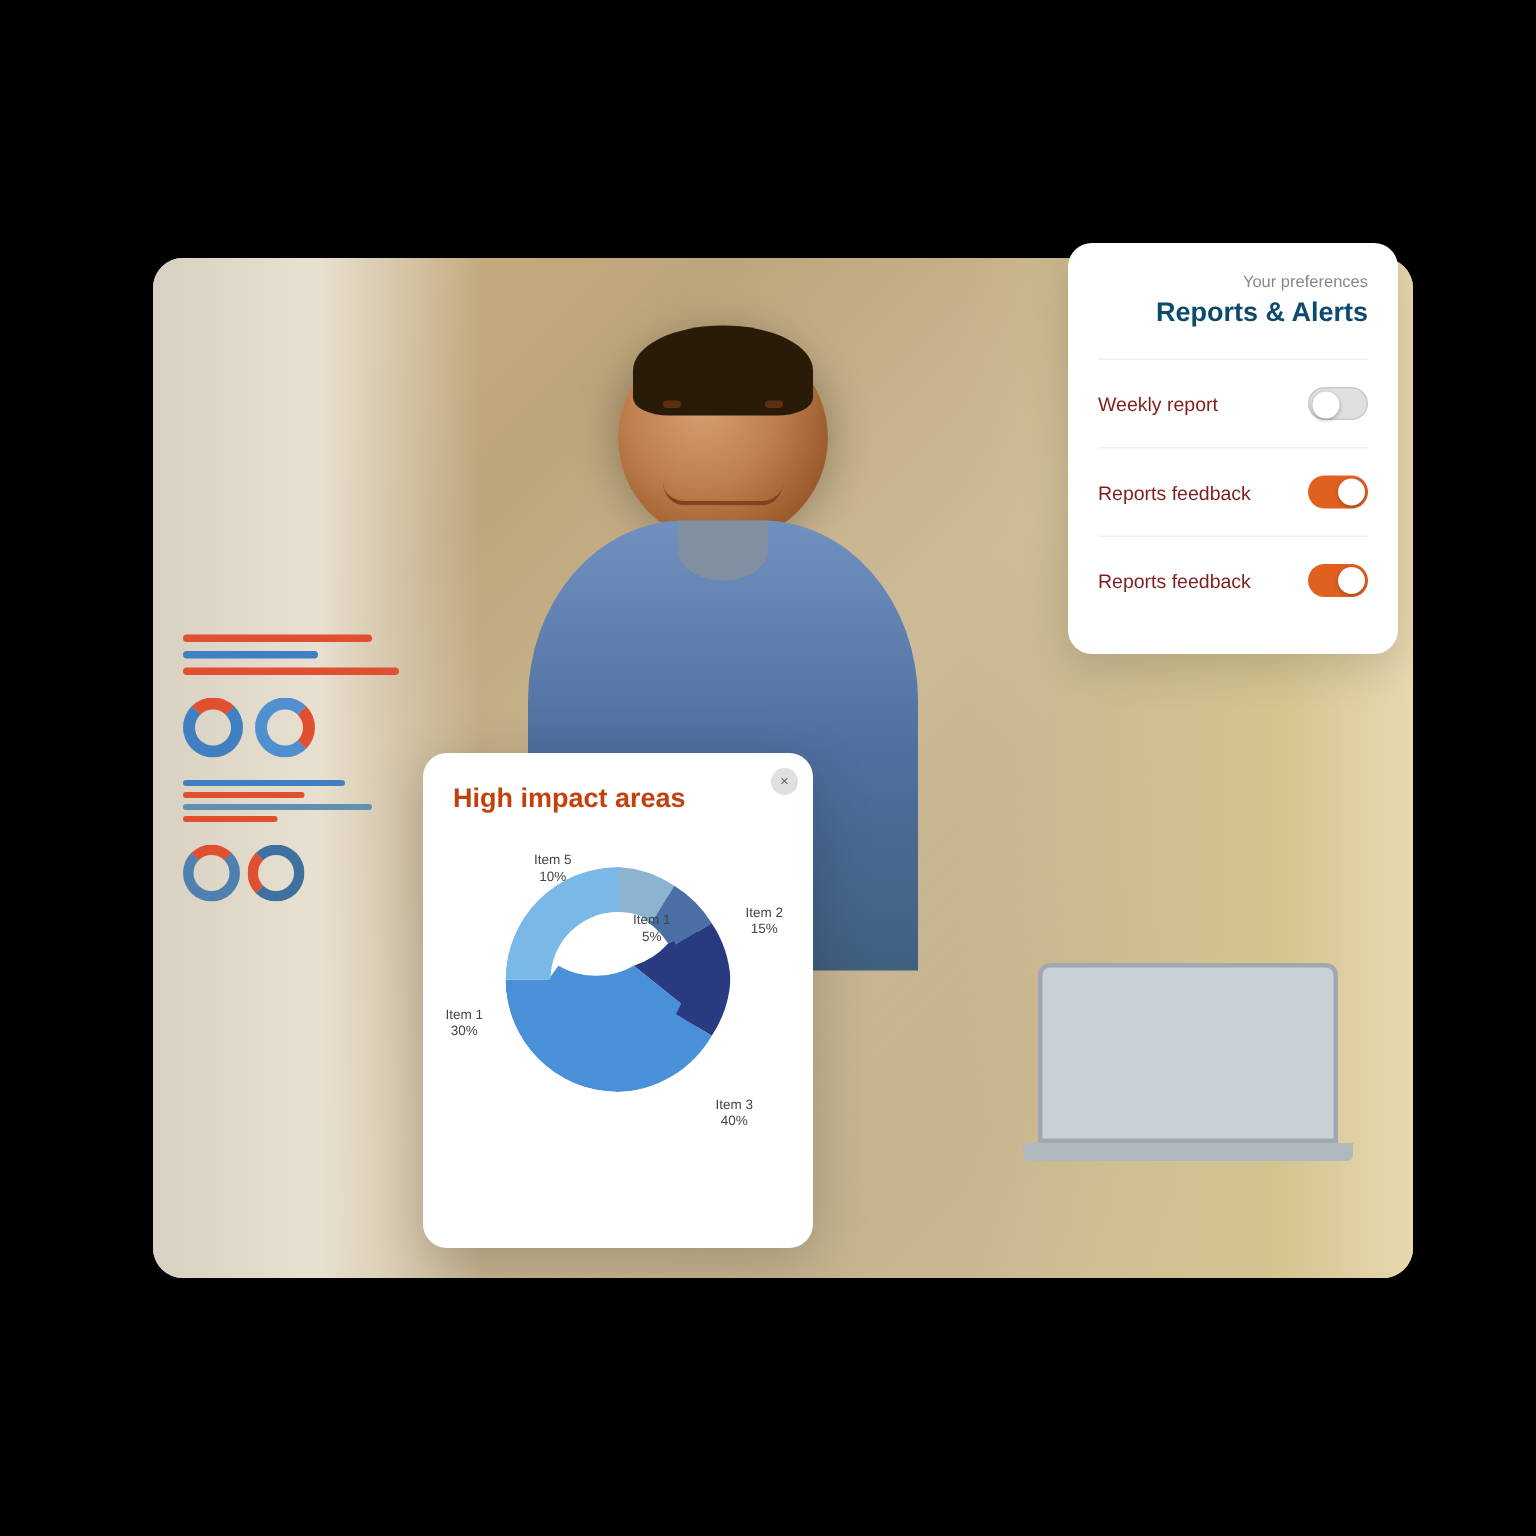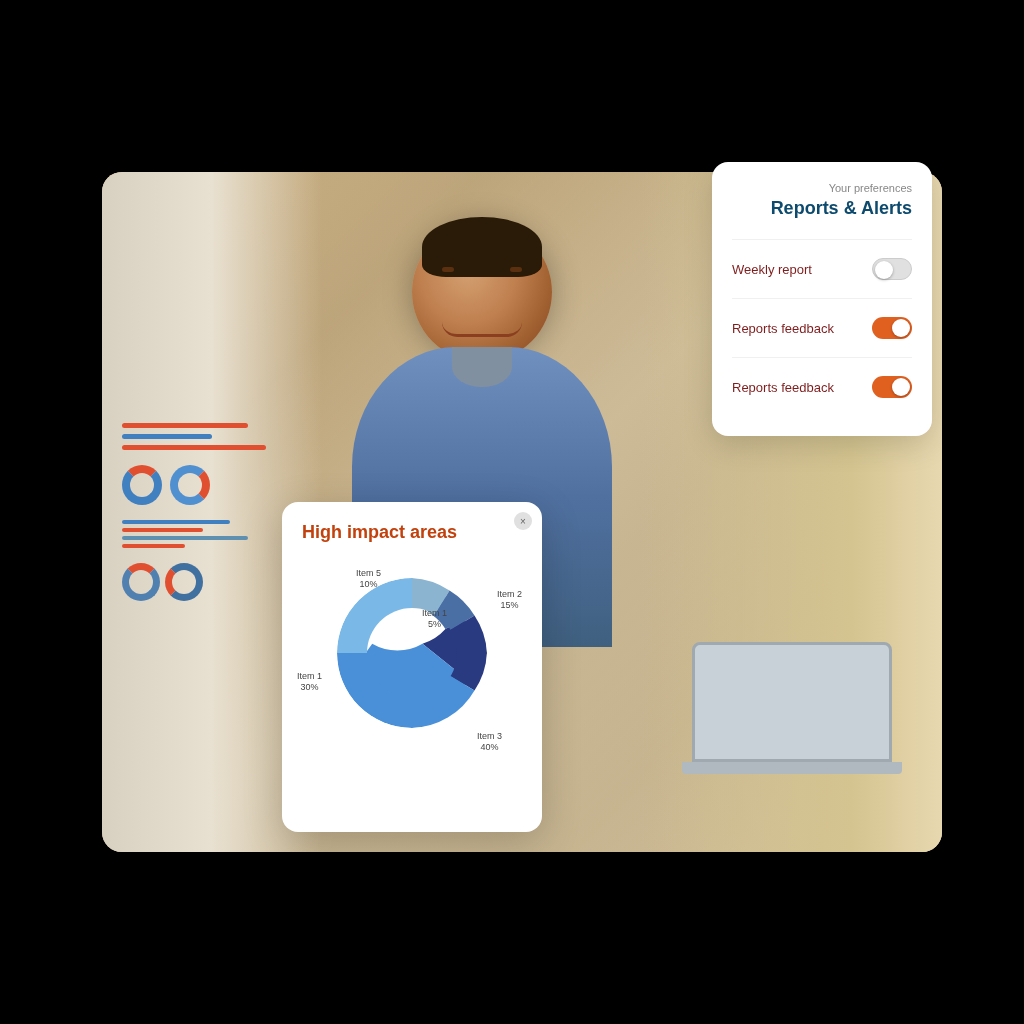--- a/index.html
+++ b/index.html
@@ -191,21 +191,21 @@
     
     .donut-label {
       position: absolute;
       font-size: 9px;
       color: #444;
       text-align: center;
       line-height: 1.2;
     }
 
     .label-item1 { top: 15px; left: 110px; margin-top: 40px; }
-    .label-item2 { top: 36px; right: -10px; }
+    .label-item2 { top: 50px; right: -10px; }
     .label-item3 { bottom: 0px; right: 10px; }
     .label-item4 { bottom: 60px; left: -15px; }
     .label-item5 { top: 15px; left: 44px; }
 
     
     .prefs-card {
       position: absolute;
       top: 50px;
       right: 30px;
       width: 220px;

